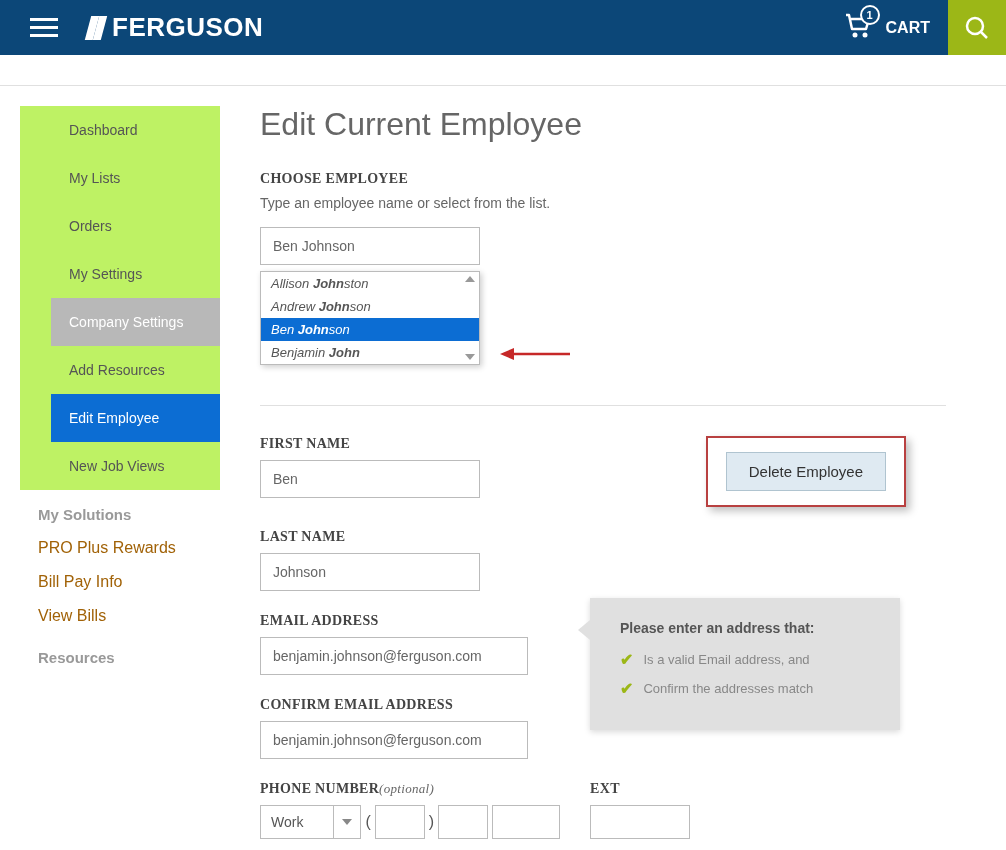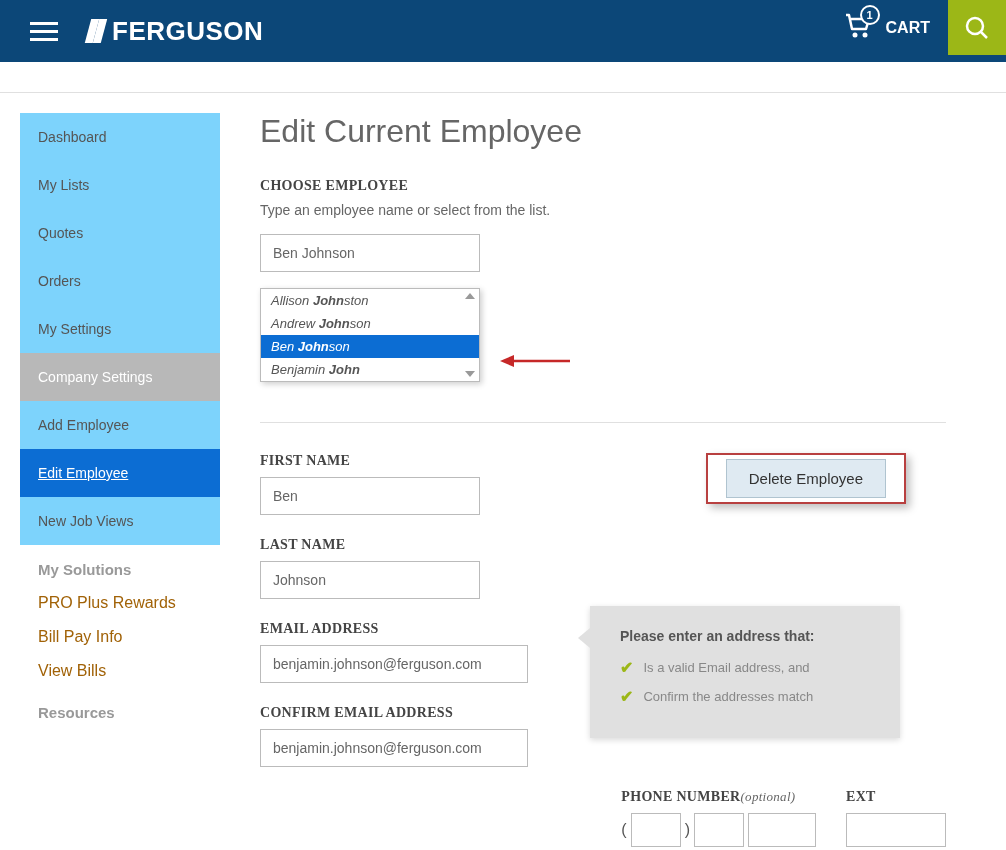--- a/index.html
+++ b/index.html
@@ -1,74 +1,74 @@
 <!DOCTYPE html>
 <html><head>
 <meta charset="utf-8">
 <style>
 * { box-sizing: border-box; margin: 0; padding: 0; }
 body { font-family: Arial, Helvetica, sans-serif; background: #fff; color: #333; }
 
-.header { background: #0c4778; height: 62px; display: flex; align-items: center; position: relative; }
+.header { background: #0c4778; height: 55px; display: flex; align-items: center; position: relative; }
 .hamburger { margin-left: 30px; cursor: pointer; }
 .hamburger div { width: 28px; height: 3px; background: #fff; margin: 5px 0; }
 .logo { margin-left: 30px; display: flex; align-items: center; }
 .logo-hash { display: flex; gap: 2px; margin-right: 8px; }
 .logo-hash span { display: inline-block; width: 8px; height: 24px; background: #fff; transform: skewX(-15deg); }
 .logo-hash span:nth-child(2) { margin-left: -2px; }
 .logo-text { color: #fff; font-weight: bold; font-size: 26px; letter-spacing: 0.5px; }
 .header-right { position: absolute; right: 0; top: 0; height: 55px; display: flex; }
 .cart-block { display: flex; align-items: center; padding: 0 18px; cursor: pointer; position: relative; }
 .cart-icon { position: relative; }
 .cart-badge { position: absolute; top: -8px; right: -8px; background: #0c4778; color: #fff; border: 2px solid #fff; border-radius: 50%; width: 20px; height: 20px; font-size: 11px; display: flex; align-items: center; justify-content: center; font-weight: bold; }
 .cart-label { color: #fff; font-size: 16px; font-weight: bold; margin-left: 14px; }
 .search-block { background: #9cb717; width: 58px; display: flex; align-items: center; justify-content: center; cursor: pointer; }
 
 .container { display: flex; padding: 20px 20px 0 20px; gap: 40px; border-top: 1px solid #e0e0e0; margin-top: 30px; }
 
 .sidebar { width: 200px; flex-shrink: 0; }
-.sidebar-section { background: #7dd3fc; }
+.sidebar-section { background: #bef264; padding-left: 31px; }
 .sidebar-item { padding: 16px 18px; font-size: 14px; color: #555; cursor: pointer; }
-.sidebar-item.active { background: #0c6dd3; color: #fff; text-decoration: underline; }
+.sidebar-item.active { background: #0c6dd3; color: #fff; }
 .sidebar-item.disabled { background: #b8b8b8; color: #fff; }
 .sidebar-heading { padding: 16px 18px 8px 18px; font-size: 15px; color: #999; font-weight: bold; }
 .sidebar-link { padding: 8px 18px; font-size: 16px; color: #a16207; cursor: pointer; }
 
 .main { flex: 1; padding-right: 40px; }
 .page-title { font-size: 32px; color: #666; font-weight: normal; margin-bottom: 28px; }
 .section-label { font-size: 14px; font-weight: bold; color: #444; letter-spacing: 0.3px; margin-bottom: 8px; font-family: Liberation Serif, serif; }
 .section-hint { font-size: 14px; color: #666; margin-bottom: 16px; }
 .text-input { border: 1px solid #bbb; padding: 10px 12px; font-size: 14px; color: #666; width: 220px; }
 .text-input.wide { width: 268px; }
 
-.autocomplete { border: 1px solid #bbb; width: 220px; margin-top: 16px; position: relative; box-shadow: 2px 2px 6px rgba(0,0,0,0.2); }
+.autocomplete { border: 1px solid #bbb; width: 220px; margin-top: 6px; position: relative; box-shadow: 2px 2px 6px rgba(0,0,0,0.2); }
 .autocomplete-scroll { position: absolute; right: 0; top: 0; bottom: 0; width: 18px; display: flex; flex-direction: column; justify-content: space-between; padding: 4px 0; }
 .scroll-arrow { width: 0; height: 0; border-left: 5px solid transparent; border-right: 5px solid transparent; margin: 0 auto; }
 .scroll-arrow.up { border-bottom: 6px solid #999; }
 .scroll-arrow.down { border-top: 6px solid #999; }
 .autocomplete-item { padding: 4px 10px; font-size: 13px; font-style: italic; color: #555; }
 .autocomplete-item.selected { background: #0c6dd3; color: #fff; }
 .autocomplete-item b { font-weight: bold; }
 
 .arrow-annotation { position: absolute; left: 500px; top: 342px; }
 
 .divider { border: none; border-top: 1px solid #e0e0e0; margin: 40px 0 30px 0; }
 
 .form-row { margin-bottom: 22px; position: relative; }
 .first-row { display: flex; align-items: flex-start; }
-.delete-wrap { border: 2px solid #b84040; padding: 4px 18px; box-shadow: 4px 4px 8px rgba(0,0,0,0.25); margin-left: auto; margin-right: 40px; }
+.delete-wrap { border: 2px solid #b84040; padding: 14px 18px; box-shadow: 4px 4px 8px rgba(0,0,0,0.25); margin-left: auto; margin-right: 40px; }
 .delete-btn { background: #dfeaf2; border: 1px solid #b0c4d0; padding: 10px 22px; font-size: 15px; color: #333; cursor: pointer; }
 
 .tooltip-box { position: absolute; left: 330px; top: -15px; background: #e0e0e0; padding: 22px 30px; width: 310px; box-shadow: 0 2px 6px rgba(0,0,0,0.15); }
 .tooltip-box::before { content: ''; position: absolute; left: -12px; top: 22px; border-top: 10px solid transparent; border-bottom: 10px solid transparent; border-right: 12px solid #e0e0e0; }
 .tooltip-title { font-size: 14px; font-weight: bold; color: #555; margin-bottom: 14px; }
 .tooltip-item { display: flex; align-items: center; font-size: 13px; color: #888; margin-bottom: 10px; }
 .check { color: #9cb717; font-size: 16px; font-weight: bold; margin-right: 10px; }
 
-.phone-row { display: flex; gap: 30px; justify-content: flex-end; }
+.phone-row { display: flex; gap: 30px; }
 .phone-group { }
 .optional { font-style: italic; font-weight: normal; color: #666; font-size: 13px; }
 .phone-inputs { display: flex; align-items: center; gap: 4px; margin-top: 8px; }
 .select-wrap { border: 1px solid #bbb; display: flex; align-items: center; height: 34px; }
 .select-text { padding: 0 30px 0 10px; font-size: 14px; color: #555; }
 .select-caret { border-left: 1px solid #bbb; padding: 0 8px; height: 100%; display: flex; align-items: center; }
 .caret-down { width: 0; height: 0; border-left: 5px solid transparent; border-right: 5px solid transparent; border-top: 6px solid #888; }
 .paren { font-size: 16px; color: #555; }
 .small-input { border: 1px solid #bbb; width: 50px; height: 34px; padding: 0 6px; }
 .med-input { border: 1px solid #bbb; width: 68px; height: 34px; padding: 0 6px; }
@@ -109,25 +109,24 @@
         </svg>
     </div>
   </div>
 </div>
 
 <div class="container">
   <div class="sidebar">
     <div class="sidebar-section">
       <div class="sidebar-item">Dashboard</div>
       <div class="sidebar-item">My Lists</div>
-      <div class="sidebar-item">Quotes</div>
       <div class="sidebar-item">Orders</div>
       <div class="sidebar-item">My Settings</div>
       <div class="sidebar-item disabled">Company Settings</div>
-      <div class="sidebar-item">Add Employee</div>
+      <div class="sidebar-item">Add Resources</div>
       <div class="sidebar-item active">Edit Employee</div>
       <div class="sidebar-item">New Job Views</div>
     </div>
     <div class="sidebar-heading">My Solutions</div>
     <div class="sidebar-link">PRO Plus Rewards</div>
     <div class="sidebar-link">Bill Pay Info</div>
     <div class="sidebar-link">View Bills</div>
     <div class="sidebar-heading">Resources</div>
   </div>
 
@@ -189,20 +188,26 @@
 
     <div class="form-row">
       <div class="section-label">CONFIRM EMAIL ADDRESS</div>
       <input class="text-input wide" value="benjamin.johnson@ferguson.com" style="">
     </div>
 
     <div class="phone-row">
       <div class="phone-group">
         <div class="section-label"><span>PHONE NUMBER</span><span class="optional">(optional)</span></div>
         <div class="phone-inputs">
+          <div class="select-wrap">
+            <span class="select-text">Work</span>
+            <span class="select-caret">
+                <span class="caret-down"></span>
+              </span>
+          </div>
           <span class="paren">(</span>
           <input class="small-input" style="">
           <span class="paren">)</span>
           <input class="small-input" style="">
           <input class="med-input" style="">
         </div>
       </div>
       <div class="phone-group">
         <div class="section-label">EXT</div>
         <div class="phone-inputs">

